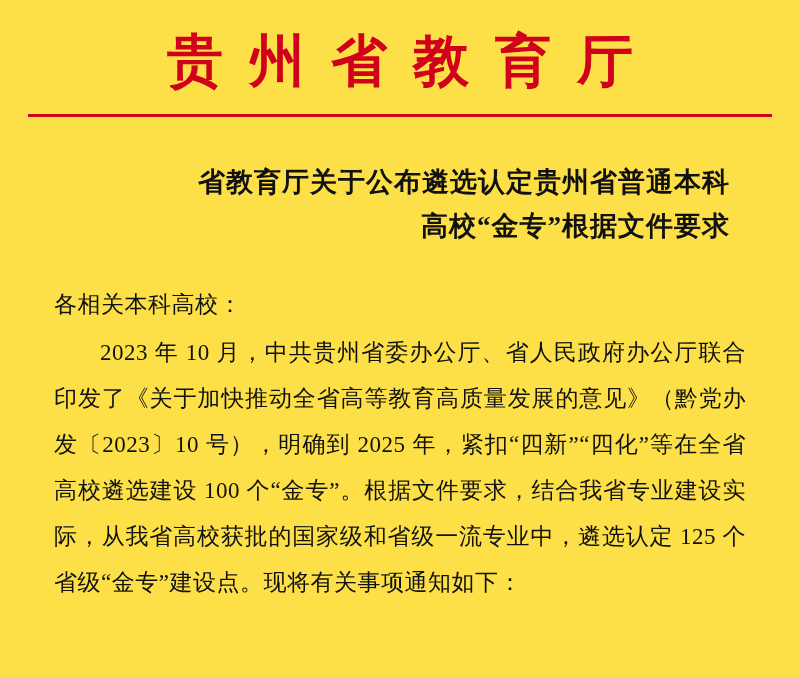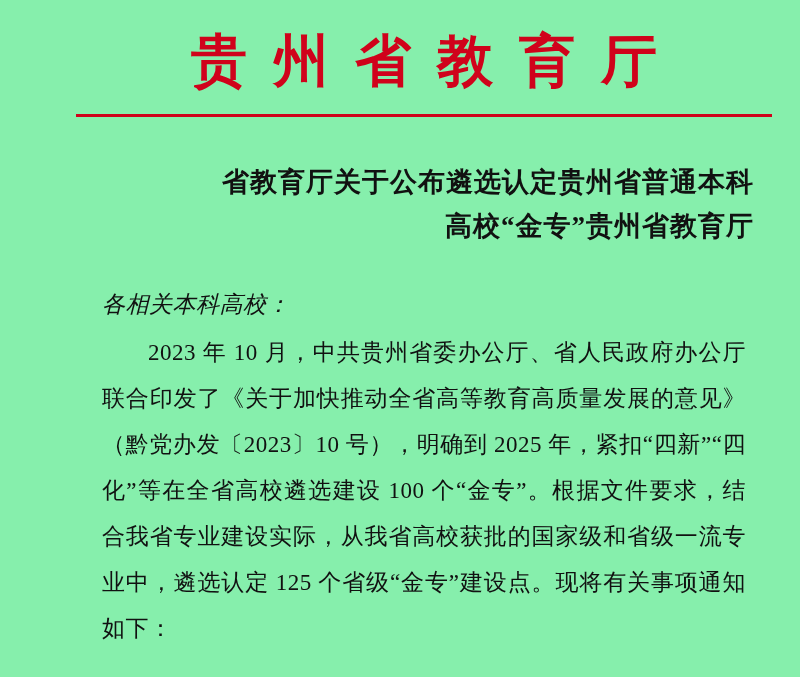--- a/index.html
+++ b/index.html
@@ -11,23 +11,22 @@
     width: 800px;
     height: 677px;
     font-family: "Liberation Serif", "DejaVu Serif", serif;
     color: #000000;
     overflow: hidden;
   }
   .page {
     position: relative;
     width: 800px;
     height: 677px;
-    background: #86efac;
+    background: #fde047;
     box-sizing: border-box;
-    padding-left: 48px;
   }
   
   .letterhead {
     padding-top: 28px;
     text-align: center;
   }
   .letterhead-title {
     font-family: "DejaVu Serif", "Liberation Serif", serif;
     color: #d0021b;
     font-weight: bold;
@@ -60,42 +59,41 @@
   
   .body-text {
     margin: 34px 54px 0 54px;
     font-size: 23px;
     line-height: 2.0;
     letter-spacing: 0.5px;
     color: #111111;
   }
   .salutation {
     margin: 0 0 2px 0;
-    font-style: italic;
   }
   .para {
     margin: 0;
     text-align: justify;
     text-justify: inter-ideograph;
     text-indent: 2em;
   }
 </style>
 </head>
 <body>
 
 <div class="page">
 
   <div class="letterhead">
     <div class="letterhead-title">贵州省教育厅</div>
     <div class="letterhead-rule"></div>
   </div>
 
   <div class="doc-title">
     <span class="line">省教育厅关于公布遴选认定贵州省普通本科</span>
-    <span class="line">高校“金专”贵州省教育厅</span>
+    <span class="line">高校“金专”根据文件要求</span>
   </div>
 
   <div class="body-text">
     <p class="salutation">各相关本科高校：</p>
     <p class="para">2023 年 10 月，中共贵州省委办公厅、省人民政府办公厅联合印发了《关于加快推动全省高等教育高质量发展的意见》（黔党办发〔2023〕10 号），明确到 2025 年，紧扣“四新”“四化”等在全省高校遴选建设 100 个“金专”。根据文件要求，结合我省专业建设实际，从我省高校获批的国家级和省级一流专业中，遴选认定 125 个省级“金专”建设点。现将有关事项通知如下：</p>
   </div>
 
 </div>
 
 </body></html>

